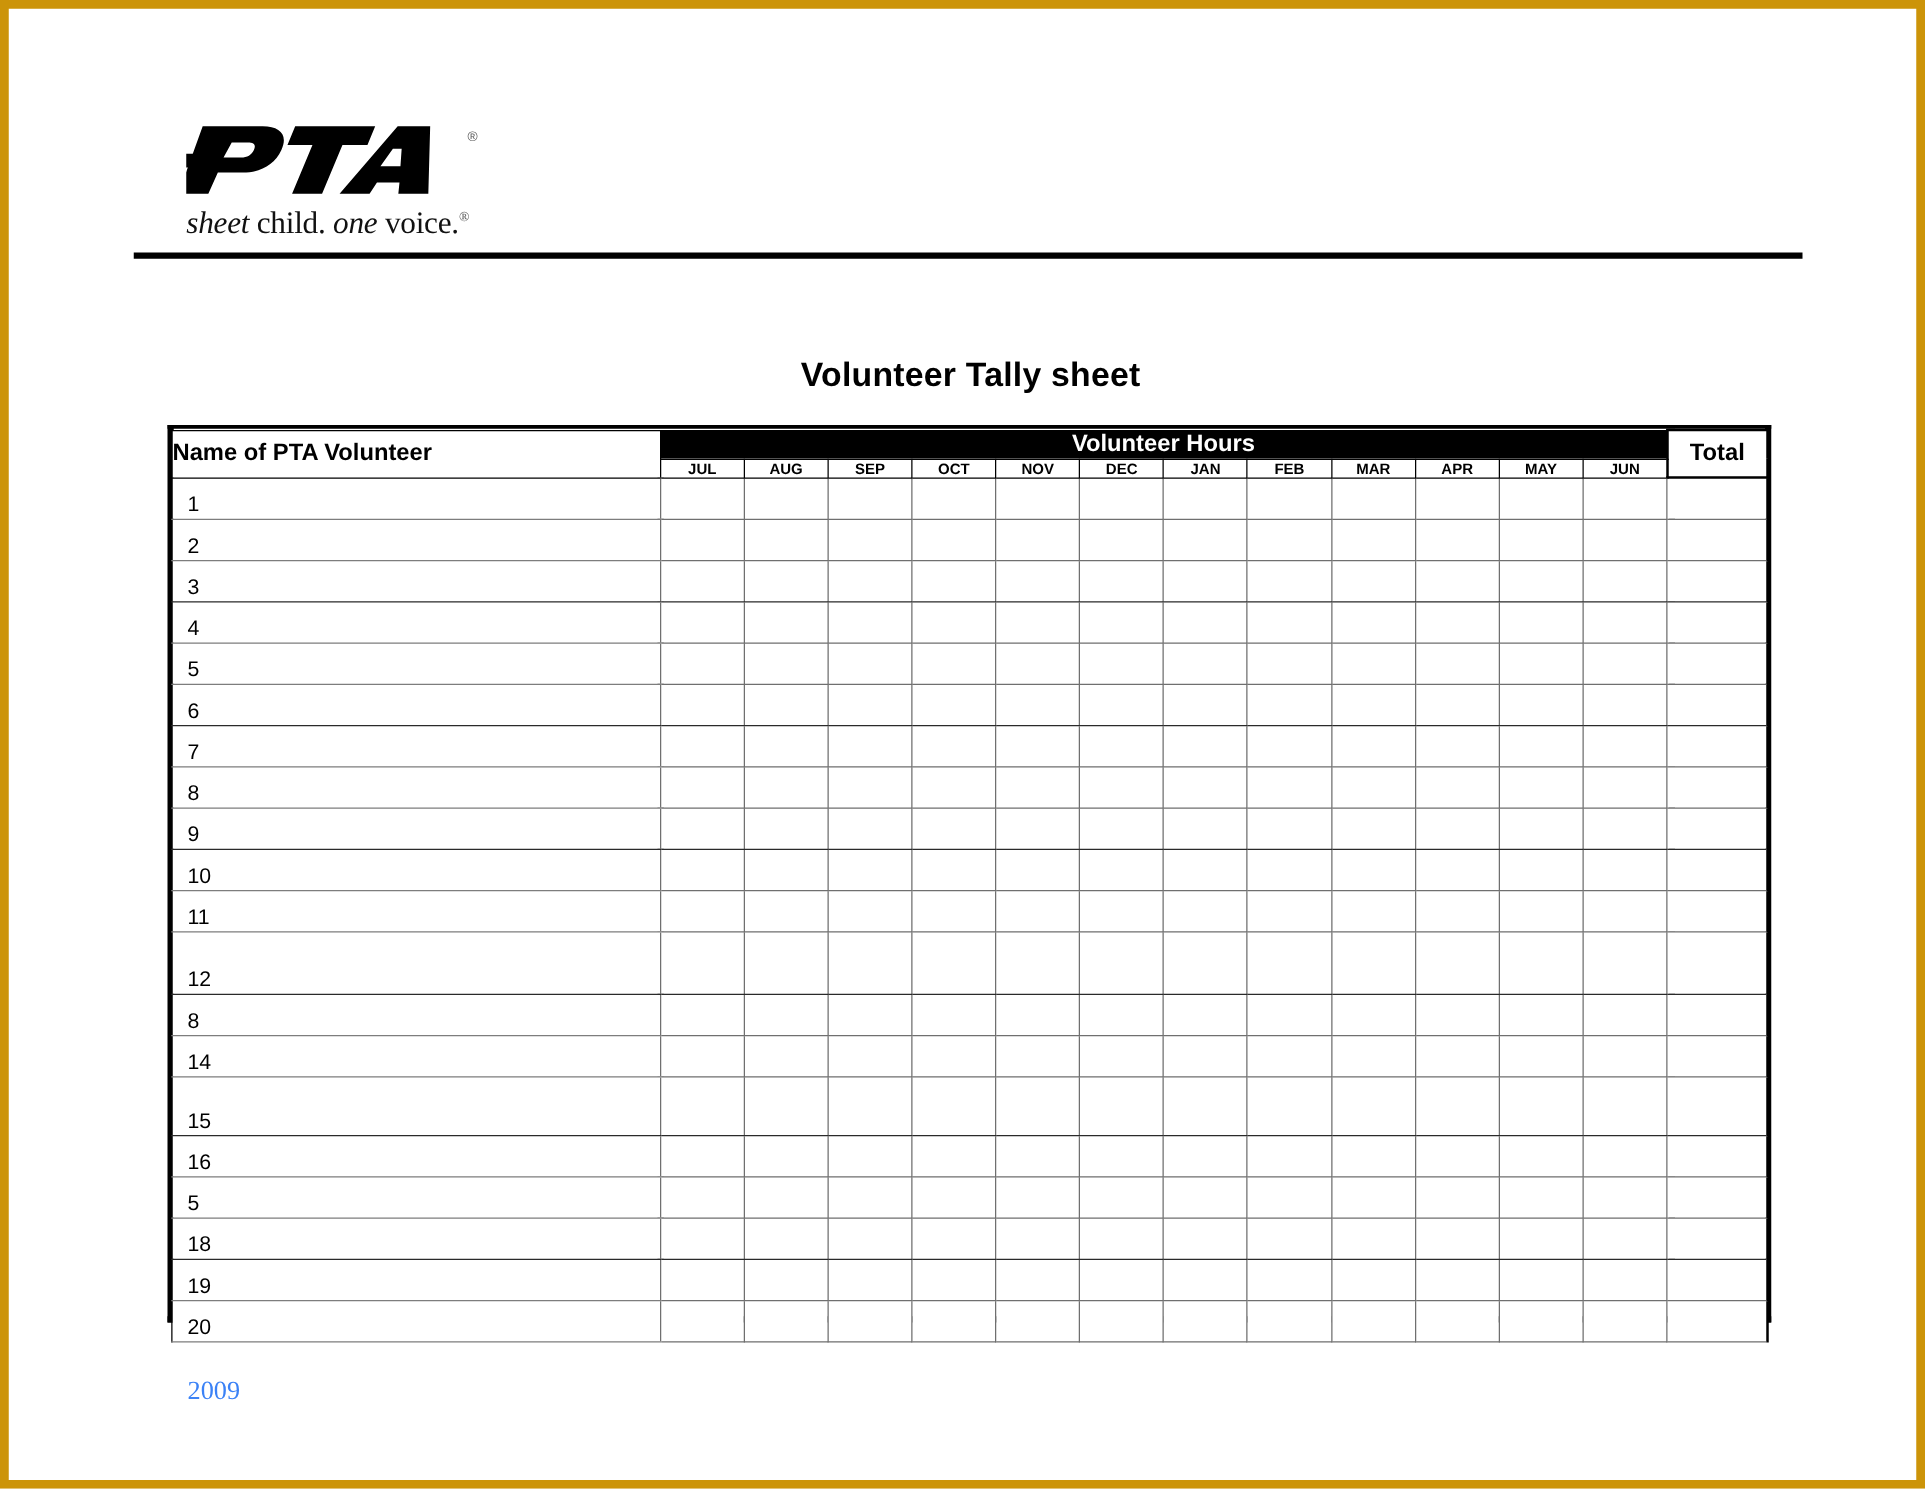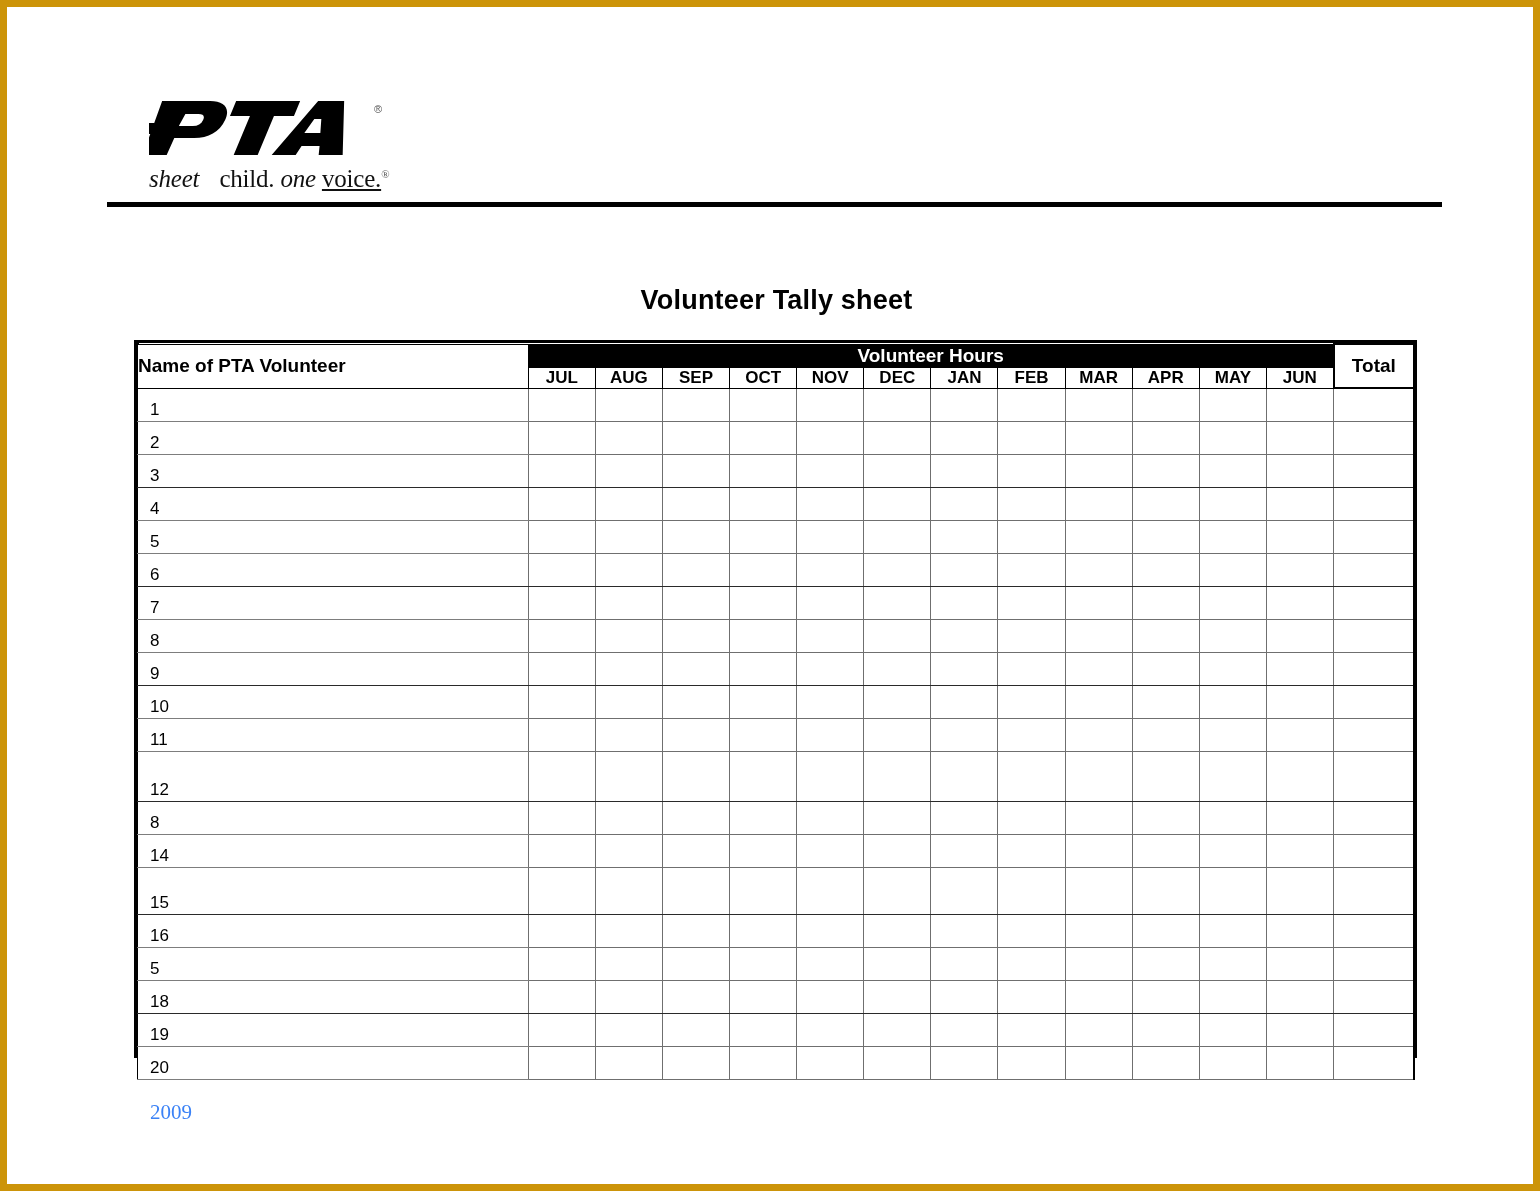--- a/index.html
+++ b/index.html
@@ -135,21 +135,21 @@
     border: 1px solid #000000 !important;
   }
   .hdr-total {
     font-weight: bold;
     font-size: 19px;
     text-align: center;
     vertical-align: middle;
     border: 2px solid #000000 !important;
   }
   .hdr-month {
-    font-size: 17px;
+    font-size: 12px;
     text-align: center;
     vertical-align: middle;
     border: 1px solid #000000 !important;
   }
   .cell-name {
     text-align: left;
     vertical-align: bottom;
     padding-left: 12px !important;
     padding-bottom: 1px !important;
     font-size: 17px;
@@ -190,21 +190,21 @@
 
             <path d="M88 4 L152 4 L149 19 L129 19 L121 58 L97 58 L105 19 L85 19 Z" transform="skewX(-12)"></path>
 
             <path d="M170 4 L196 4 L206 58 L182 58 L181 49 L163 49 L159 58 L135 58 Z
                      M170 22 L163 36 L179 36 L177 22 Z" transform="skewX(-12)"></path>
           </g>
           <text x="225" y="16" font-family="Liberation Sans, sans-serif" font-size="11" fill="#555555">®</text>
         </svg>
       </div>
       <div id="logo-tagline">
-        <span class="ital">sheet</span><span class="rom" style="margin-left: 20px;">child.</span><span class="ital" style="margin-left: 6px;">one</span><span class="rom" style="margin-left: 6px; text-decoration: underline;">voice.</span><span class="reg">®</span>
+        <span class="ital">sheet</span><span class="rom" style="margin-left: 6px;">child.</span><span class="ital" style="margin-left: 6px;">one</span><span class="rom" style="margin-left: 6px;">voice.</span><span class="reg">®</span>
       </div>
     </div>
 
     <div id="header-rule"></div>
   </div>
 
   <div id="sheet-title">
     <span id="sheet-title-inner">Volunteer Tally sheet</span>
   </div>
 

